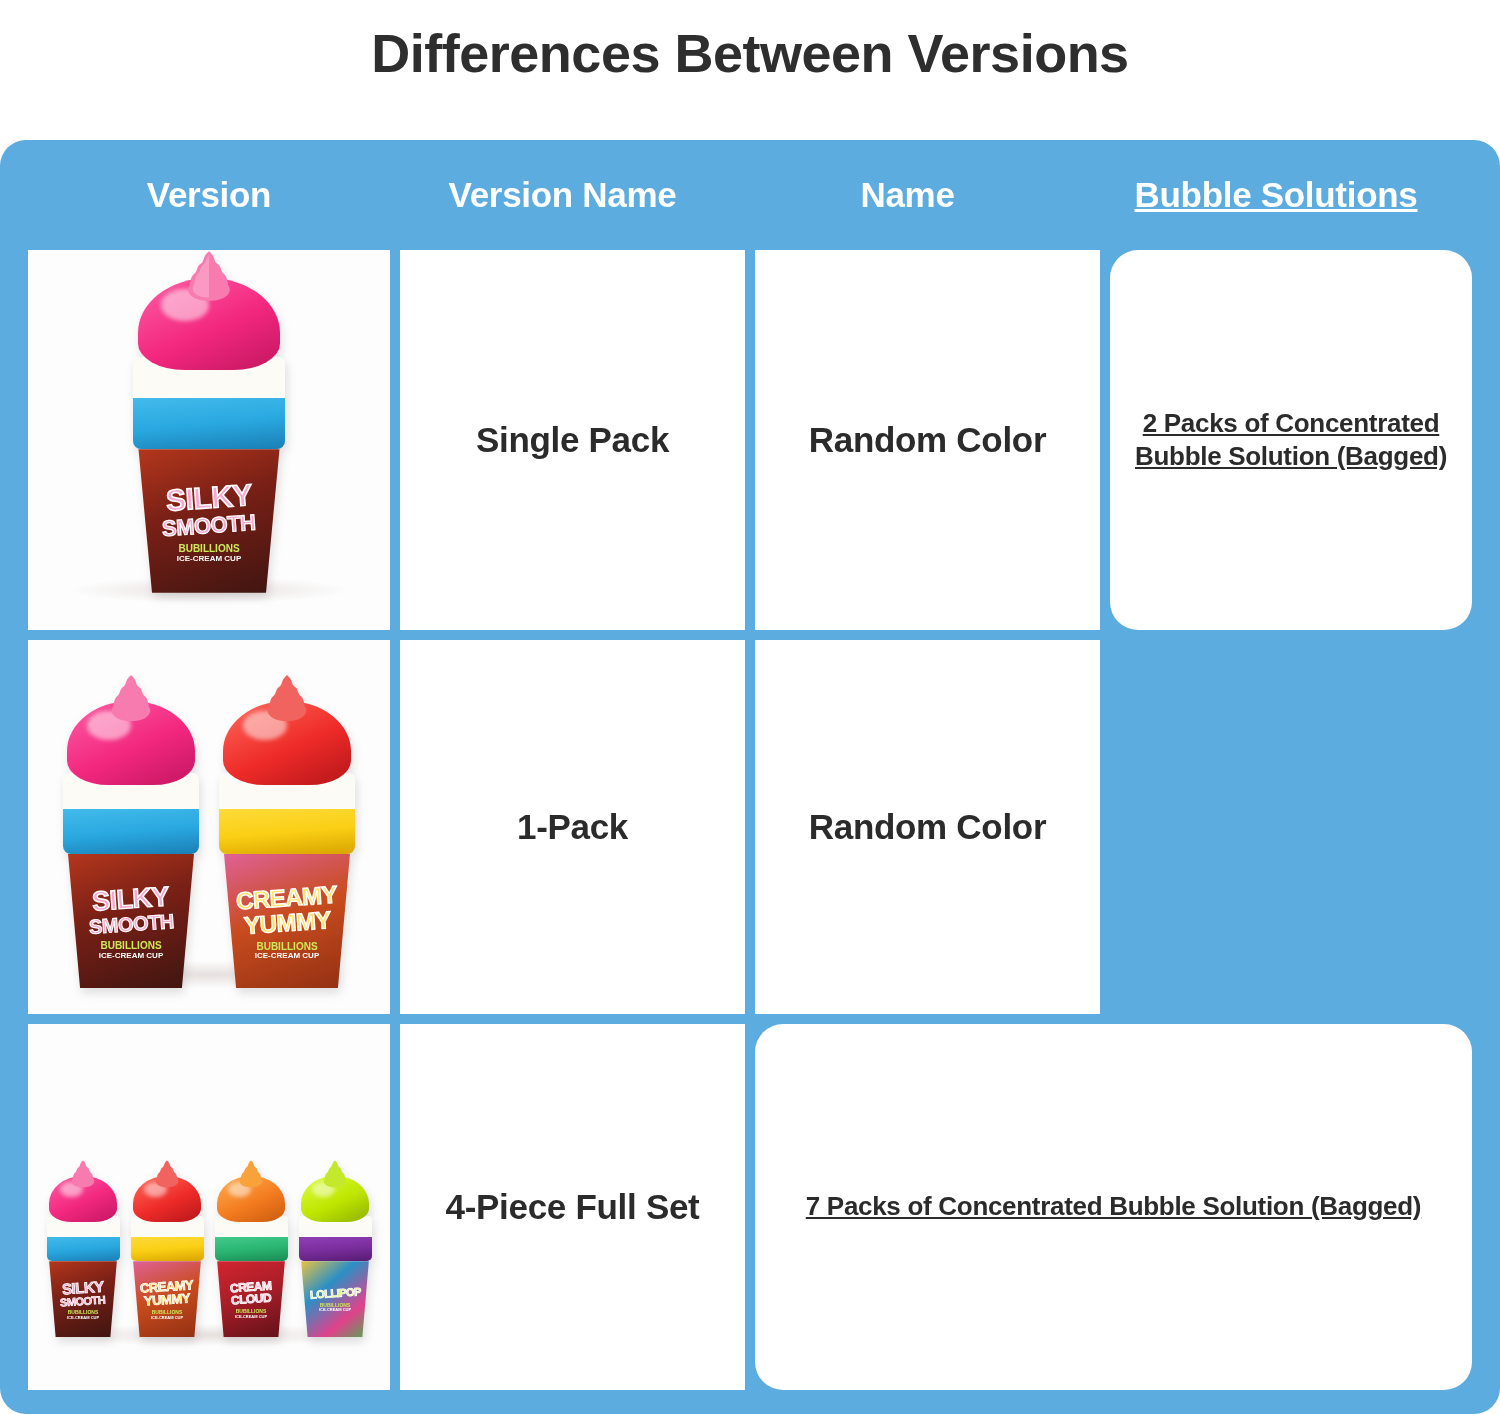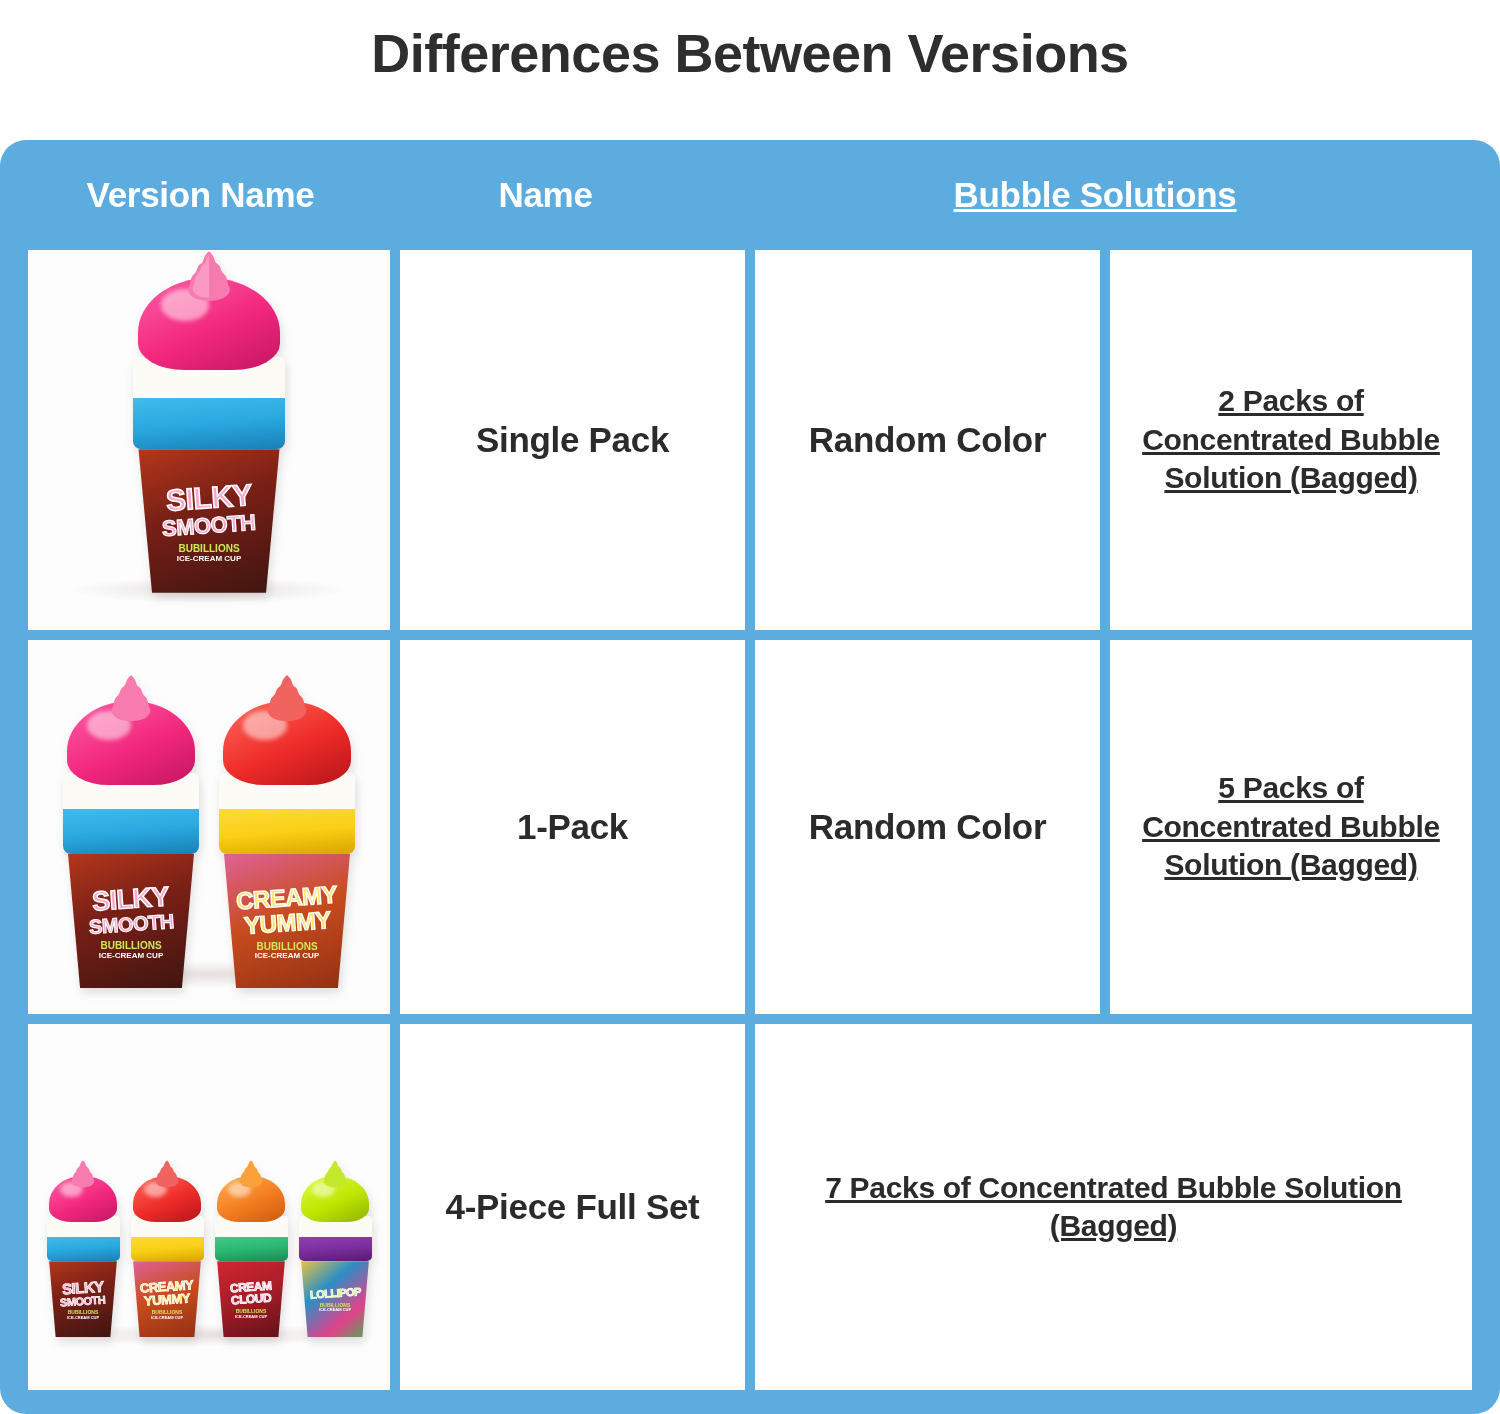--- a/index.html
+++ b/index.html
@@ -82,21 +82,21 @@
   }
   .text-cell {
     color: #2b2b2b;
     font-size: 35px;
     font-weight: bold;
     text-align: center;
     line-height: 1.26;
     letter-spacing: -0.3px;
     padding: 6px 10px;
   }
-  .multi-line { font-size: 30px; line-height: 1.28; }
+  .multi-line { font-size: 26px; line-height: 1.28; border-radius: 28px; }
 
   
   .col-version  { flex: 0 0 362px; }
   .col-name     { flex: 0 0 345px; }
   .col-color    { flex: 0 0 345px; }
   .col-bubble   { flex: 1 1 auto; text-decoration: underline; }
 
   
   .product-figure {
     width: 100%;
@@ -211,20 +211,21 @@
   .brand-sub .b2 { display: block; }
 </style>
 </head>
 <body>
 
 <div id="page-title">Differences Between Versions</div>
 
 <div id="comparison-table">
 
   <div class="table-header">
+    <div class="header-cell col-version">Version</div>
     <div class="header-cell col-name">Version Name</div>
     <div class="header-cell col-color">Name</div>
     <div class="header-cell col-bubble">Bubble Solutions</div>
   </div>
 
   <div class="table-body">
 
     <div class="table-row row-1">
 
       <div class="cell col-version">
@@ -298,21 +299,20 @@
                 <span class="b1" style="color:#CFE85A;font-size:10px;">BUBILLIONS</span>
                 <span class="b2" style="color:#FFFFFF;font-size:8px;">ICE-CREAM CUP</span>
               </span>
             </div>
           </div>
         </div>
       </div>
 
       <div class="cell col-name text-cell">1-Pack</div>
       <div class="cell col-color text-cell">Random Color</div>
-      <div class="cell col-bubble text-cell multi-line">5 Packs  of Concentrated Bubble Solution (Bagged)</div>
     </div>
 
     <div class="table-row row-3">
 
       <div class="cell col-version">
         <div class="product-figure" style="gap:4px;padding-bottom:14%;">
           <div class="cup-shadow" style="bottom:12%;left:6%;right:6%;height:6%;"></div>
 
           <div class="cup" style="width:80px;">
             <div class="swirl" style="width:26px;height:28px;">

